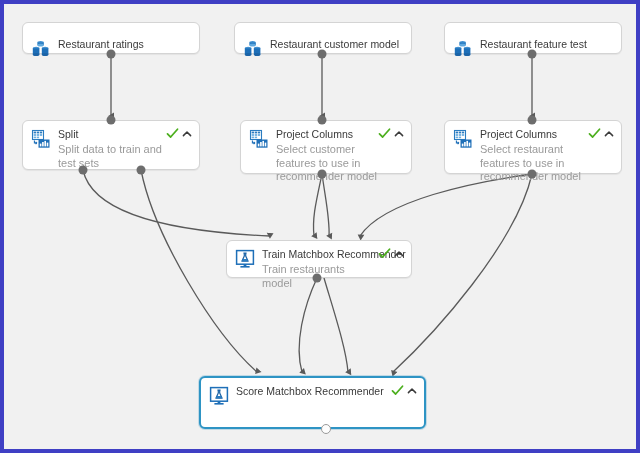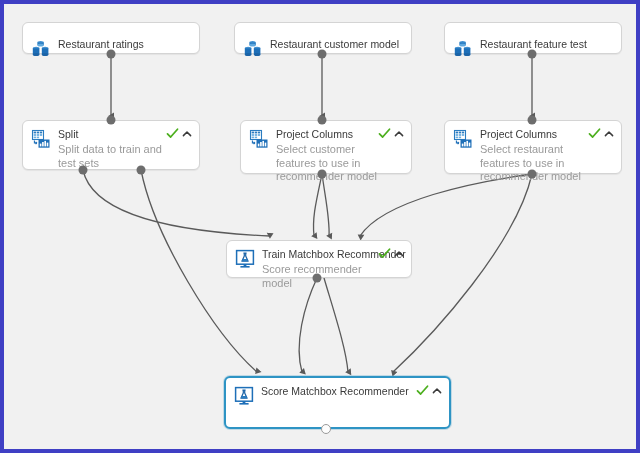--- a/index.html
+++ b/index.html
@@ -317,37 +317,37 @@
           <div class="node-body">
             <span class="node-icon"><svg viewBox="0 0 20 20" width="20" height="20" aria-hidden="true">
     <rect x="1.6" y="1.6" width="16.8" height="13.6" fill="#ffffff" stroke="#1e6fb8" stroke-width="1.5"></rect>
     <path d="M8.4,4.2 L11.6,4.2 M9.3,4.2 L9.3,7.0 L6.9,12.2 L13.1,12.2 L10.7,7.0 L10.7,4.2" fill="none" stroke="#1b63a6" stroke-width="1.25" stroke-linejoin="round"></path>
     <path d="M7.7,10.0 L12.3,10.0 L13.1,12.2 L6.9,12.2 Z" fill="#2b7cc0"></path>
     <rect x="8.6" y="15.2" width="2.8" height="2.0" fill="#1e6fb8"></rect>
     <rect x="5.4" y="17.0" width="9.2" height="1.6" fill="#1e6fb8"></rect>
   </svg></span>
             <div class="node-text">
               <div class="node-title">Train Matchbox Recommender</div>
-              <div class="node-subtitle">Score recommender model</div>
-            </div>
-            <div class="status">
-              <span>
-                <svg class="check-icon" viewBox="0 0 14 14" aria-hidden="true">
-    <path d="M1.6,7.4 L5.0,10.8 L12.4,2.4" fill="none" stroke="#4caf1e" stroke-width="1.9" stroke-linecap="round" stroke-linejoin="round"></path>
-  </svg>
-              </span>
-              <span>
-                <svg class="chevron-icon" viewBox="0 0 10 10" aria-hidden="true">
-    <path d="M1.4,6.6 L5,3.0 L8.6,6.6" fill="none" stroke="#3a3a3a" stroke-width="1.5" stroke-linecap="round" stroke-linejoin="round"></path>
-  </svg>
-              </span>
-            </div>
-          </div>
-        </div>
-        <div class="node selected" style="left: 220px; top: 372px; width: 227px; height: 53px;">
+              <div class="node-subtitle">Train restaurants model</div>
+            </div>
+            <div class="status">
+              <span>
+                <svg class="check-icon" viewBox="0 0 14 14" aria-hidden="true">
+    <path d="M1.6,7.4 L5.0,10.8 L12.4,2.4" fill="none" stroke="#4caf1e" stroke-width="1.9" stroke-linecap="round" stroke-linejoin="round"></path>
+  </svg>
+              </span>
+              <span>
+                <svg class="chevron-icon" viewBox="0 0 10 10" aria-hidden="true">
+    <path d="M1.4,6.6 L5,3.0 L8.6,6.6" fill="none" stroke="#3a3a3a" stroke-width="1.5" stroke-linecap="round" stroke-linejoin="round"></path>
+  </svg>
+              </span>
+            </div>
+          </div>
+        </div>
+        <div class="node selected" style="left: 195px; top: 372px; width: 227px; height: 53px;">
           <div class="node-body">
             <span class="node-icon"><svg viewBox="0 0 20 20" width="20" height="20" aria-hidden="true">
     <rect x="1.6" y="1.6" width="16.8" height="13.6" fill="#ffffff" stroke="#1e6fb8" stroke-width="1.5"></rect>
     <path d="M8.4,4.2 L11.6,4.2 M9.3,4.2 L9.3,7.0 L6.9,12.2 L13.1,12.2 L10.7,7.0 L10.7,4.2" fill="none" stroke="#1b63a6" stroke-width="1.25" stroke-linejoin="round"></path>
     <path d="M7.7,10.0 L12.3,10.0 L13.1,12.2 L6.9,12.2 Z" fill="#2b7cc0"></path>
     <rect x="8.6" y="15.2" width="2.8" height="2.0" fill="#1e6fb8"></rect>
     <rect x="5.4" y="17.0" width="9.2" height="1.6" fill="#1e6fb8"></rect>
   </svg></span>
             <div class="node-text">
               <div class="node-title">Score Matchbox Recommender</div>

